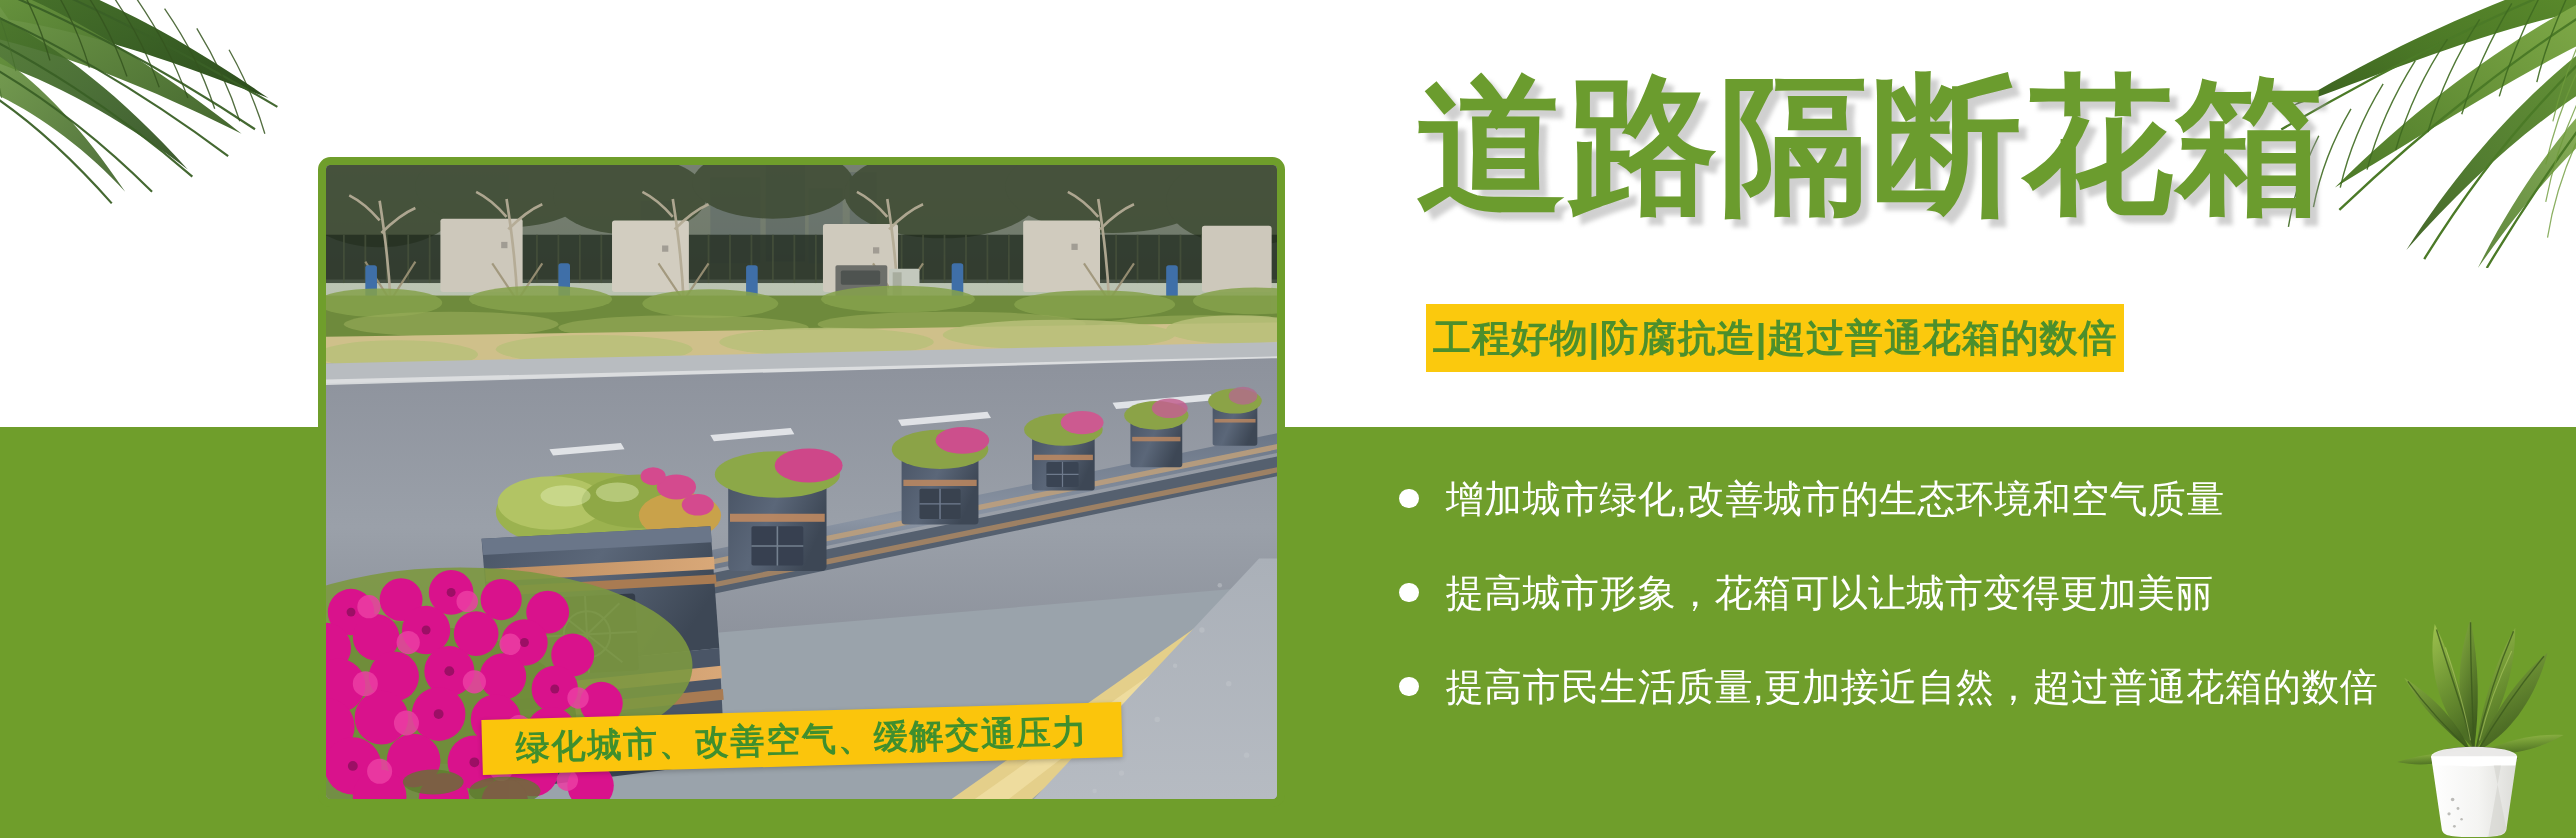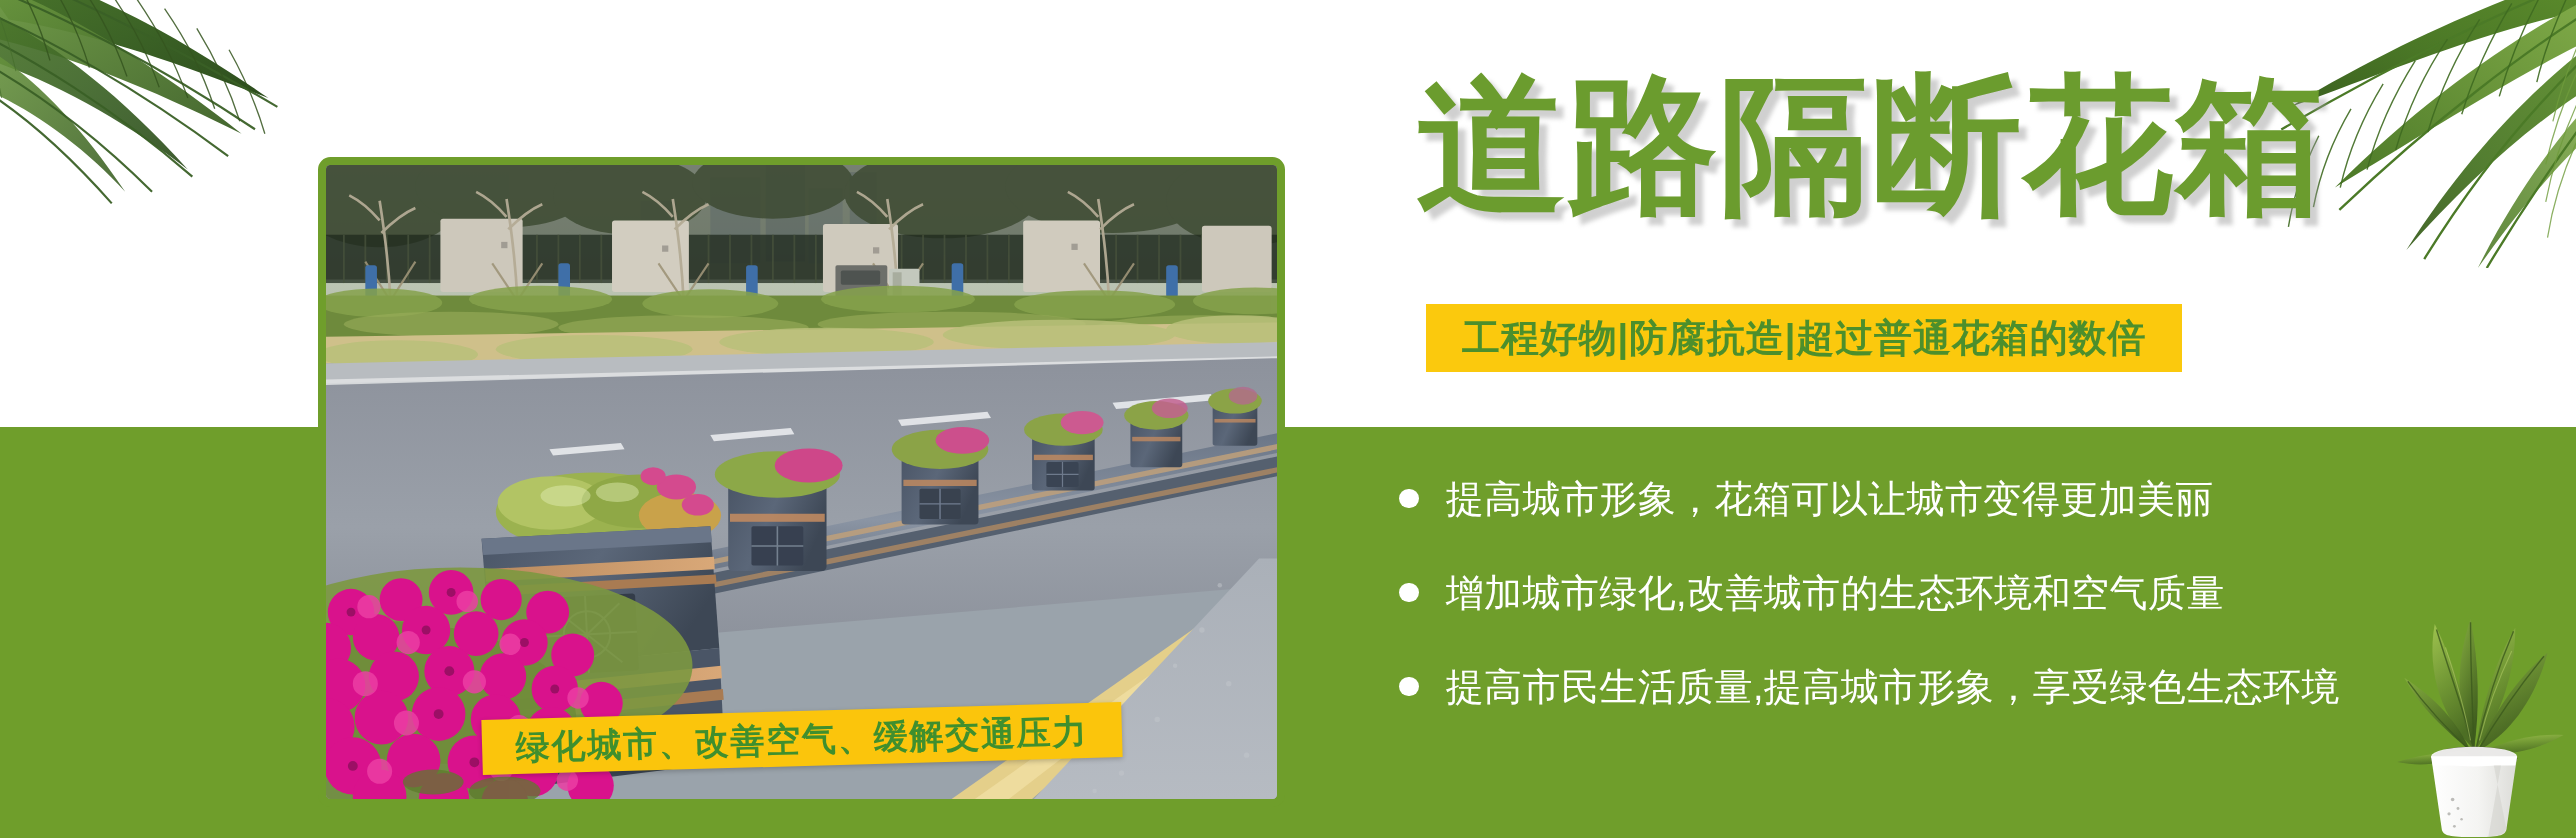--- a/index.html
+++ b/index.html
@@ -109,21 +109,21 @@
     letter-spacing: 1.8px;
     white-space: nowrap;
     text-shadow: 8px 8px 4.5px rgba(150,150,150,0.45);
   }
 
   .sub-badge {
     position: absolute;
     left: 1426px;
     top: 304px;
     height: 68px;
-    padding: 0 36px;
+    padding: 0 7px;
     background: #fbc90d;
     display: flex;
     align-items: center;
   }
   .sub-badge span {
     color: #4c8f2c;
     font-size: 38px;
     font-weight: bold;
     letter-spacing: 0.9px;
     white-space: nowrap;
@@ -659,29 +659,29 @@
 
   <div class="headline">道路隔断花箱</div>
 
   <div class="sub-badge">
     <span>工程好物|防腐抗造|超过普通花箱的数倍</span>
   </div>
 
   <div class="bullets">
     <div class="bullet-row">
       <span class="bullet-dot"></span>
+      <span class="bullet-text">增加城市绿化,改善城市的生态环境和空气质量</span>
+    </div>
+    <div class="bullet-row">
+      <span class="bullet-dot"></span>
       <span class="bullet-text">提高城市形象，花箱可以让城市变得更加美丽</span>
     </div>
     <div class="bullet-row">
       <span class="bullet-dot"></span>
-      <span class="bullet-text">增加城市绿化,改善城市的生态环境和空气质量</span>
-    </div>
-    <div class="bullet-row">
-      <span class="bullet-dot"></span>
-      <span class="bullet-text">提高市民生活质量,提高城市形象，享受绿色生态环境</span>
+      <span class="bullet-text">提高市民生活质量,更加接近自然，超过普通花箱的数倍</span>
     </div>
   </div>
 
   <svg class="potted-plant" viewBox="0 0 210 250">
     <defs>
       <linearGradient id="leafA" x1="0" y1="0" x2="0.3" y2="1">
         <stop offset="0%" stop-color="#9ec24f"></stop>
         <stop offset="55%" stop-color="#6f9533"></stop>
         <stop offset="100%" stop-color="#4d6e24"></stop>
       </linearGradient>

